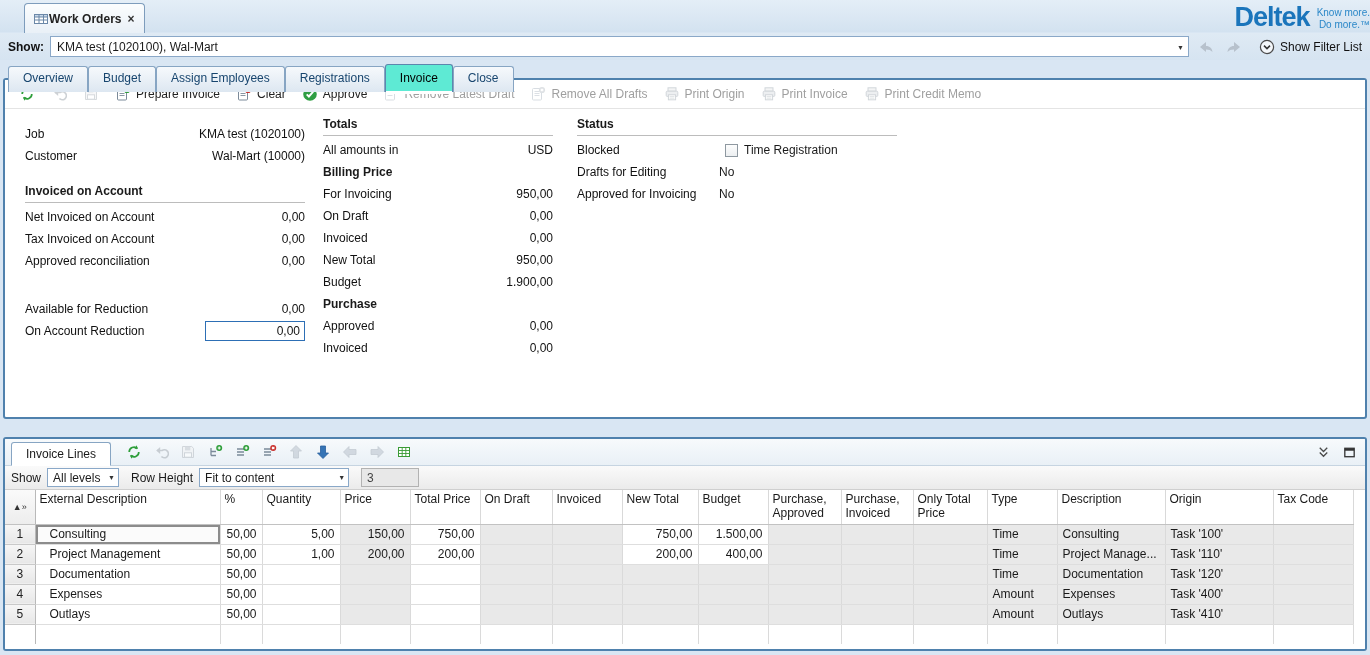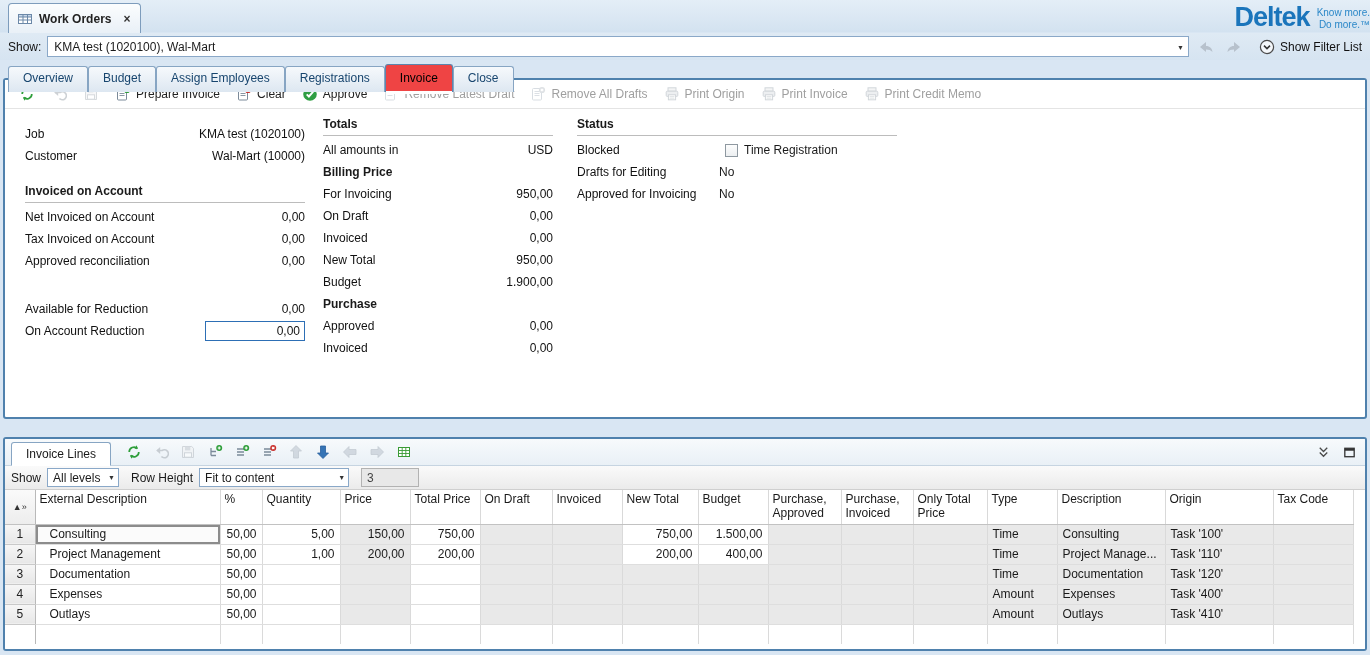--- a/index.html
+++ b/index.html
@@ -3,46 +3,46 @@
 <meta charset="utf-8">
 <style>
   * { margin:0; padding:0; box-sizing:border-box; }
   html,body { width:1370px; height:655px; }
   body { font-family:"Liberation Sans", sans-serif; font-size:12px; color:#1a1a1a; }
   .root { position:relative; width:1370px; height:655px; background:#d9e6f3; overflow:hidden; }
 
   
   .titlebar { position:absolute; top:0; left:0; right:0; height:32px;
     background:linear-gradient(#e4eef7,#d3e2f0); }
-  .doc-tab { position:absolute; left:8px; top:3px; height:30px; display:flex; align-items:center; gap:6px;
+  .doc-tab { position:absolute; left:24px; top:3px; height:30px; display:flex; align-items:center; 
     padding:0 10px 0 8px; background:linear-gradient(#fbfdfe,#e9f0f7);
     border:1px solid #7d9cbc; border-bottom:none; border-radius:4px 4px 0 0; z-index:3; }
   .doc-tab .lbl { font-weight:bold; color:#222; }
   .closex { margin-left:6px; font-weight:bold; font-size:12px; color:#333; cursor:pointer; line-height:1; }
   .logo { position:absolute; right:0; top:2px; display:flex; align-items:flex-start; gap:7px; }
   .logo-main { font-size:27px; font-weight:bold; color:#1b75bb; letter-spacing:-1px; line-height:30px; }
   .logo-tag { font-size:10px; color:#2a87c8; line-height:12px; padding-top:5px;text-align:right; }
 
   
   .showrow { position:absolute; top:33px; left:0; right:0; height:27px; display:flex; align-items:center;
     padding:0 8px; gap:6px; background:linear-gradient(#dfeaf4,#d6e4f1); }
-  .showrow .slabel { color:#111; }
+  .showrow .slabel { color:#111;font-weight:bold; }
   .combo { position:relative; display:flex; align-items:center; background:#fff;
     border:1px solid #8aa8c8; height:21px; padding:0 18px 0 6px; white-space:nowrap; overflow:hidden; }
   .combo .combo-arrow { position:absolute; right:4px; top:50%; transform:translateY(-50%);
     font-size:7px; color:#333; }
   .show-combo { flex:1; }
   .navarrow { width:22px; height:18px; display:inline-flex; align-items:center; justify-content:center; }
   .filter-toggle { display:flex; align-items:center; gap:5px; margin-left:8px; cursor:pointer; color:#111; }
 
   
   .tabstrip { position:absolute; top:64px; left:8px; height:28px; display:flex; gap:0; z-index:5; }
   .tab { height:26px; margin-top:2px; padding:4px 14px 0 14px; background:linear-gradient(#f6f9fc,#dde7f1);
     border:1px solid #87a5c3; border-bottom:none; border-radius:3px 3px 0 0; color:#17456e; cursor:pointer; }
-  .tab.active { background:#ef4444; height:28px; margin-top:0; padding-top:6px; color:#000;
+  .tab.active { background:#5eead4; height:28px; margin-top:0; padding-top:6px; color:#000;
     border-color:#5d86ad; position:relative; }
   .tab.active::after { content:""; position:absolute; left:0; right:0; bottom:-2px; height:3px; background:#fff; }
 
   
   .main-panel { position:absolute; top:78px; left:3px; width:1364px; height:341px;
     background:#fff; border:2px solid #4f81ad; border-radius:3px; }
   .toolbar { height:29px; display:flex; align-items:center; gap:4px; padding-left:8px;
     border-bottom:1px solid #e4e4e4; background:#fff; }
   .tbtn { display:flex; align-items:center; gap:5px; padding:2px 6px; background:none; border:none;
     font-family:inherit; font-size:12px; color:#222; cursor:pointer; white-space:nowrap; }

